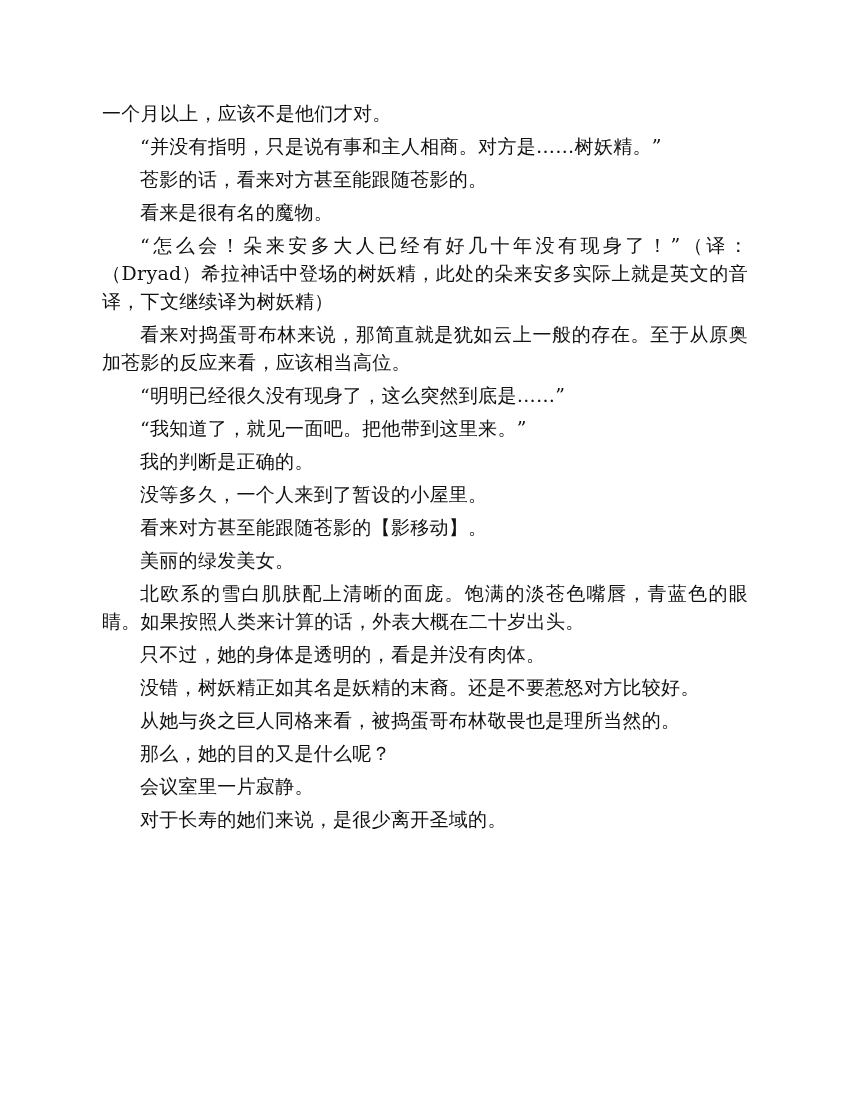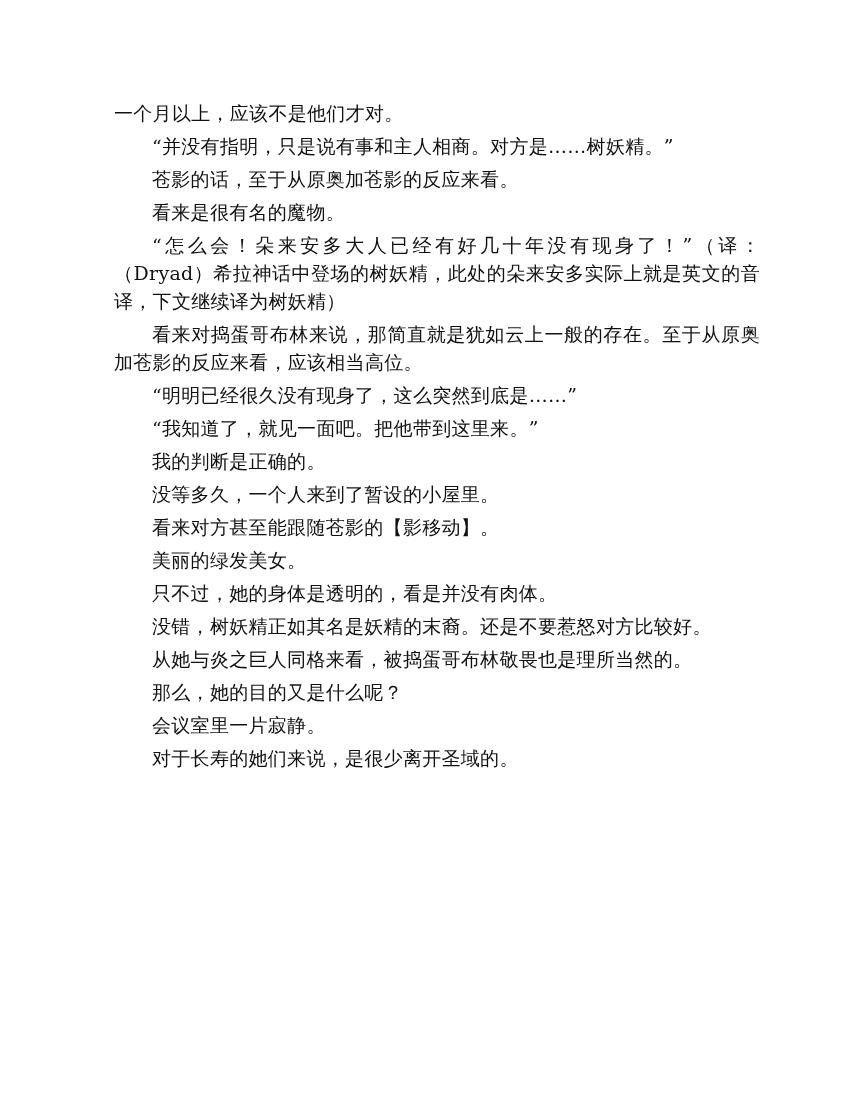--- a/index.html
+++ b/index.html
@@ -10,21 +10,21 @@
   body {
     width: 850px;
     height: 1100px;
     position: relative;
     overflow: hidden;
     font-family: "DejaVu Serif", "Liberation Serif", serif;
     color: #111111;
   }
   .page {
     position: absolute;
-    left: 114px;
+    left: 102px;
     top: 99px;
     width: 646px;
   }
   .para {
     font-size: 19px;
     line-height: 28px;
     margin: 0 0 5px 0;
     text-indent: 2em;
     text-align: justify;
     letter-spacing: 0.3px;
@@ -32,29 +32,30 @@
   .para.noindent {
     text-indent: 0;
   }
 </style>
 </head>
 <body>
 
 <div class="page">
   <p class="para noindent">一个月以上，应该不是他们才对。</p>
   <p class="para">“并没有指明，只是说有事和主人相商。对方是……树妖精。”</p>
-  <p class="para">苍影的话，至于从原奥加苍影的反应来看。</p>
+  <p class="para">苍影的话，看来对方甚至能跟随苍影的。</p>
   <p class="para">看来是很有名的魔物。</p>
   <p class="para">“怎么会！朵来安多大人已经有好几十年没有现身了！”（译：（Dryad）希拉神话中登场的树妖精，此处的朵来安多实际上就是英文的音译，下文继续译为树妖精）</p>
   <p class="para">看来对捣蛋哥布林来说，那简直就是犹如云上一般的存在。至于从原奥加苍影的反应来看，应该相当高位。</p>
   <p class="para">“明明已经很久没有现身了，这么突然到底是……”</p>
   <p class="para">“我知道了，就见一面吧。把他带到这里来。”</p>
   <p class="para">我的判断是正确的。</p>
   <p class="para">没等多久，一个人来到了暂设的小屋里。</p>
   <p class="para">看来对方甚至能跟随苍影的【影移动】。</p>
   <p class="para">美丽的绿发美女。</p>
+  <p class="para">北欧系的雪白肌肤配上清晰的面庞。饱满的淡苍色嘴唇，青蓝色的眼睛。如果按照人类来计算的话，外表大概在二十岁出头。</p>
   <p class="para">只不过，她的身体是透明的，看是并没有肉体。</p>
   <p class="para">没错，树妖精正如其名是妖精的末裔。还是不要惹怒对方比较好。</p>
   <p class="para">从她与炎之巨人同格来看，被捣蛋哥布林敬畏也是理所当然的。</p>
   <p class="para">那么，她的目的又是什么呢？</p>
   <p class="para">会议室里一片寂静。</p>
   <p class="para">对于长寿的她们来说，是很少离开圣域的。</p>
 </div>
 
 </body></html>

